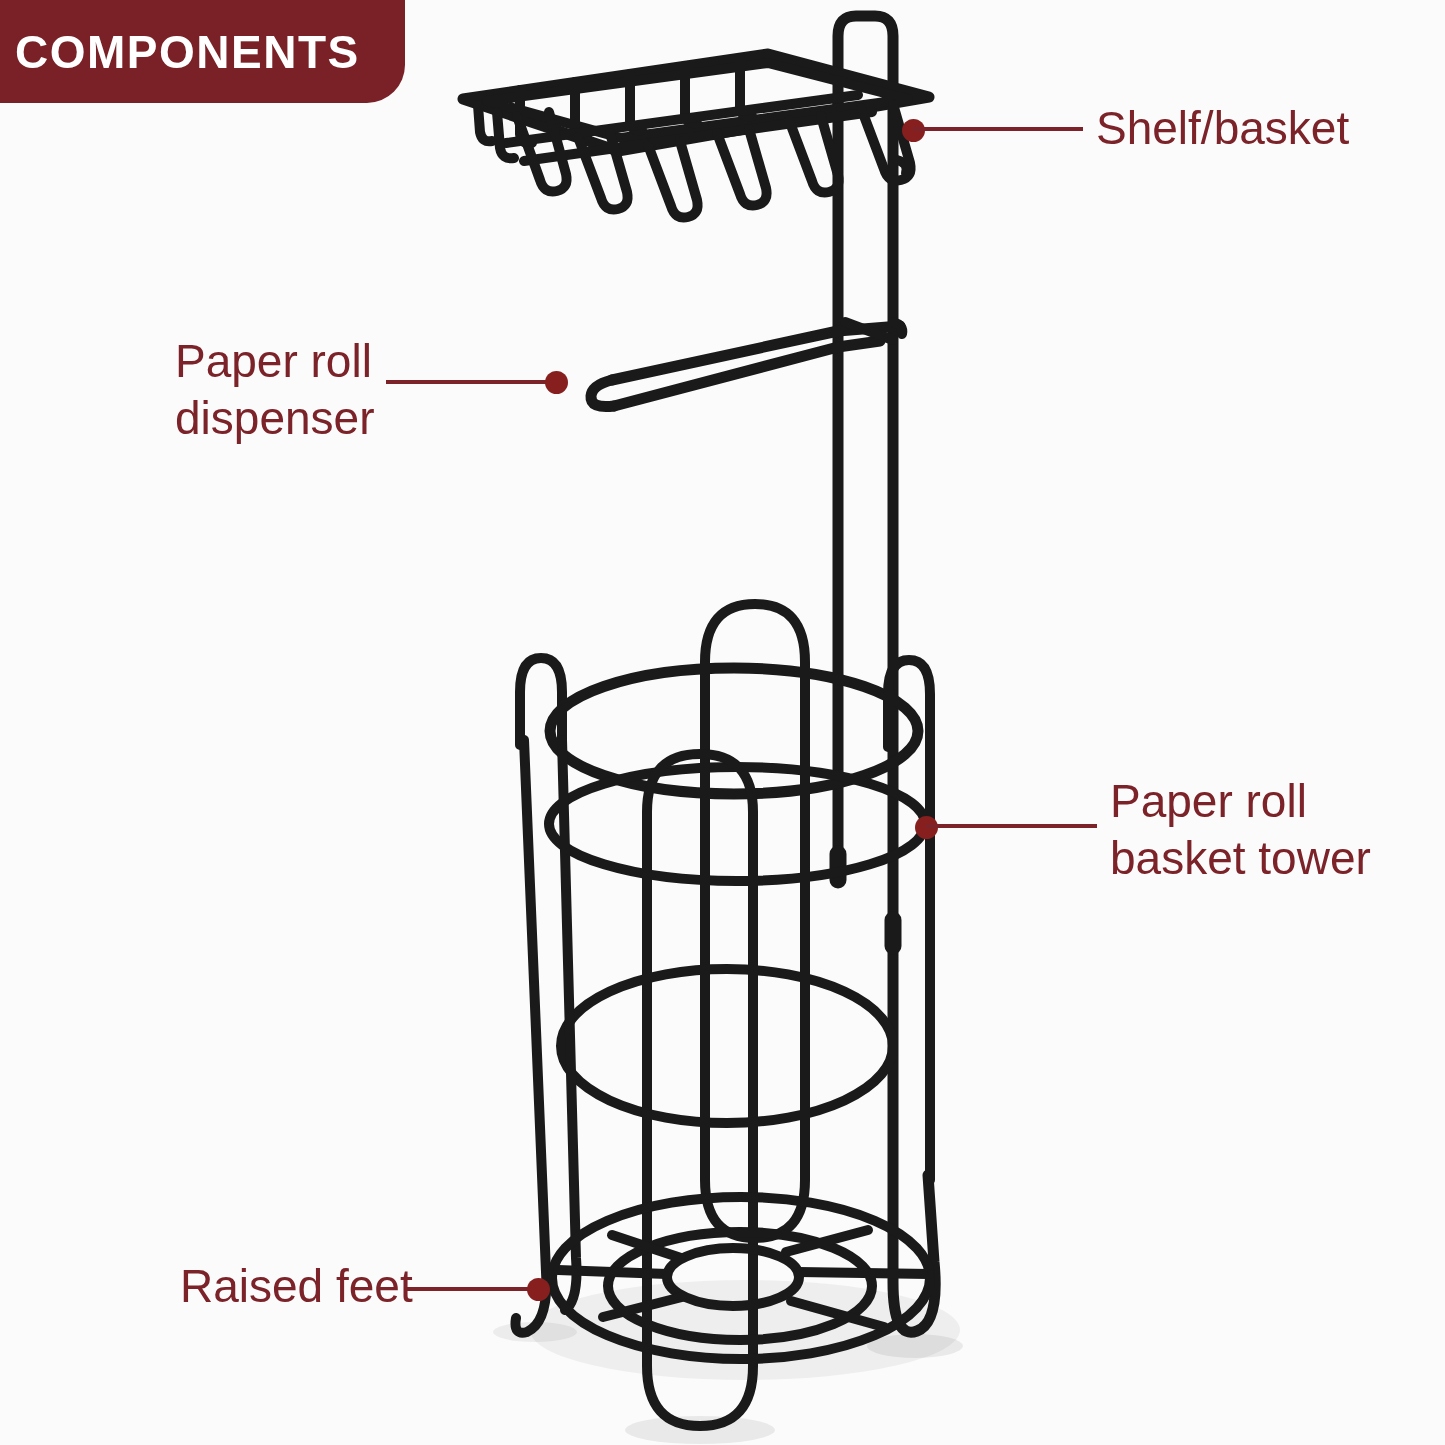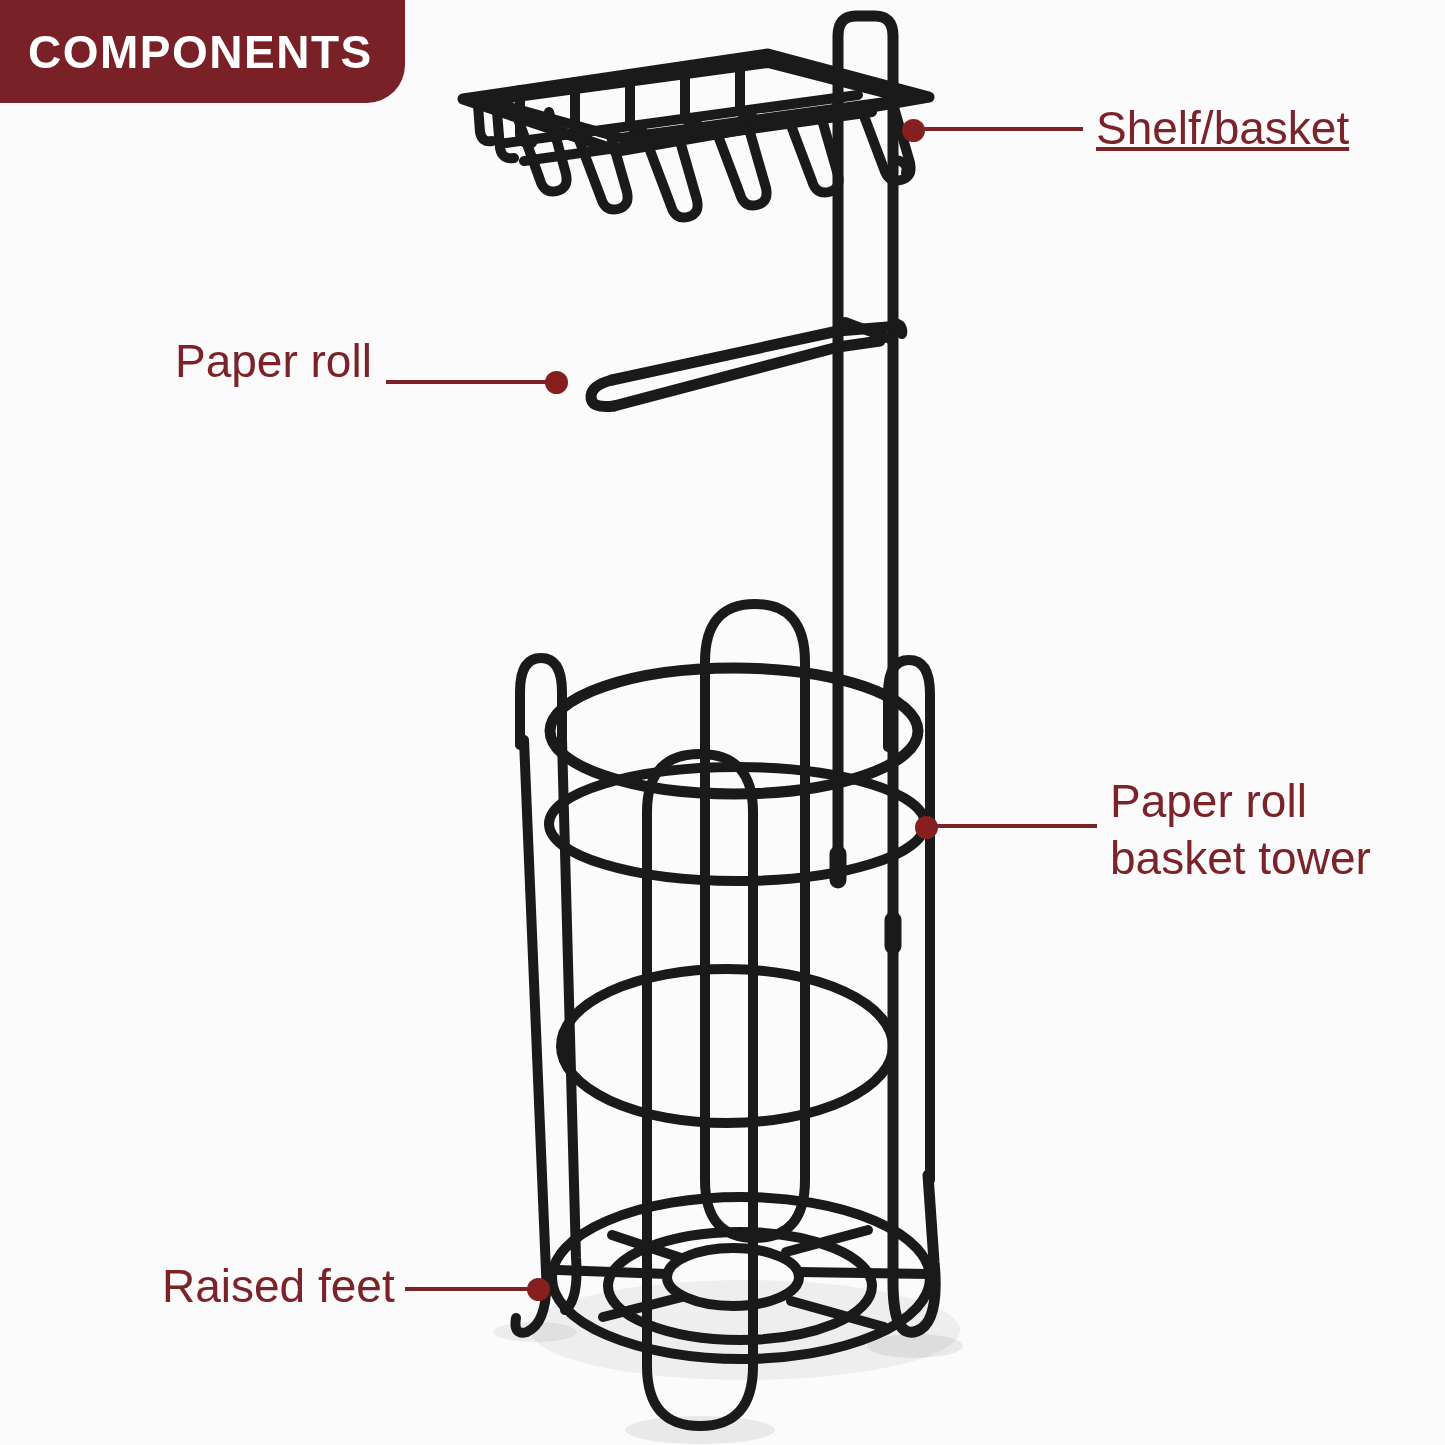--- a/index.html
+++ b/index.html
@@ -13,21 +13,21 @@
   .art{position:absolute;left:0;top:0;width:1445px;height:1445px;}
   .banner{
     position:absolute;left:0;top:0;
     width:405px;height:103px;
     background:#7a2127;
     border-bottom-right-radius:38px;
     display:flex;align-items:center;
   }
   .banner span{
     color:#ffffff;font-size:46px;font-weight:bold;
-    letter-spacing:1.5px;padding-left:28px;white-space:nowrap;
+    letter-spacing:1.5px;padding-left:15px;white-space:nowrap;
   }
   .label{
     position:absolute;
     color:#7b2329;font-size:46px;line-height:57px;
     white-space:nowrap;
   }
   .leader{
     position:absolute;height:3.5px;background:#7b2329;
   }
   .dot{
@@ -111,32 +111,33 @@
       </g>
     </g>
   </svg>
 
   <div class="banner">
     <span>COMPONENTS</span>
   </div>
 
   <div class="dot" style="left:902px;top:119px;"></div>
   <div class="leader" style="left:913px;top:127px;width:170px;"></div>
-  <div class="label" style="left:1096px;top:100px;text-decoration:underline;">Shelf/basket</div>
+  <div class="label" style="left:1096px;top:100px;">Shelf/basket</div>
 
   <div class="label" style="left:175px;top:333px;">
     <div>Paper roll</div>
+    <div>dispenser</div>
   </div>
   <div class="leader" style="left:386px;top:380px;width:160px;"></div>
   <div class="dot" style="left:545px;top:371px;"></div>
 
   <div class="dot" style="left:915px;top:816px;"></div>
   <div class="leader" style="left:926px;top:824px;width:171px;"></div>
   <div class="label" style="left:1110px;top:773px;">
     <div>Paper roll</div>
     <div>basket tower</div>
   </div>
 
-  <div class="label" style="left:162px;top:1258px;">Raised feet</div>
+  <div class="label" style="left:180px;top:1258px;">Raised feet</div>
   <div class="leader" style="left:405px;top:1287px;width:123px;"></div>
   <div class="dot" style="left:527px;top:1278px;"></div>
 
 </div>
 
 </body></html>

